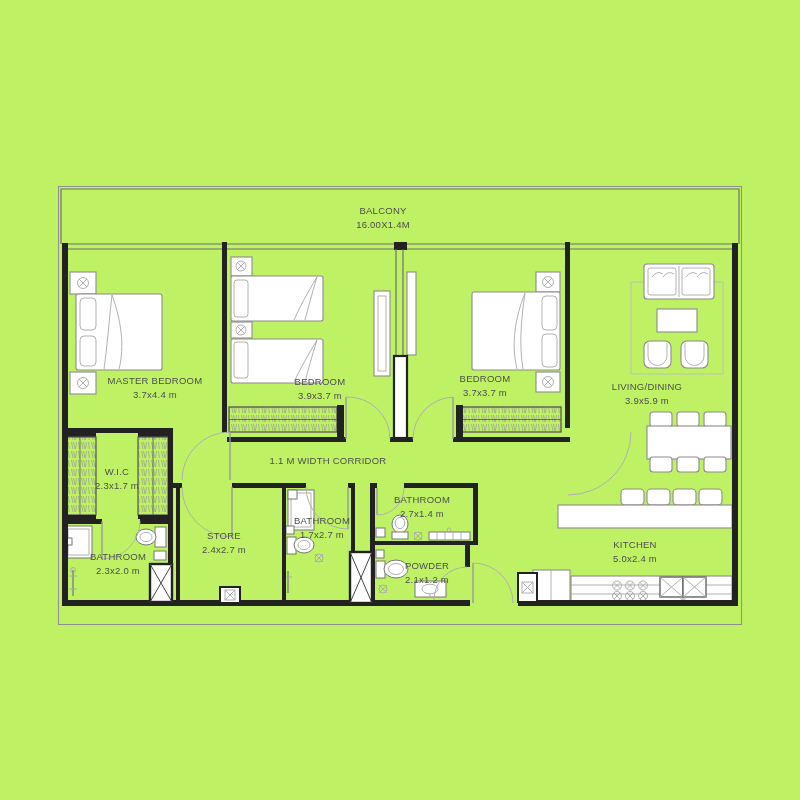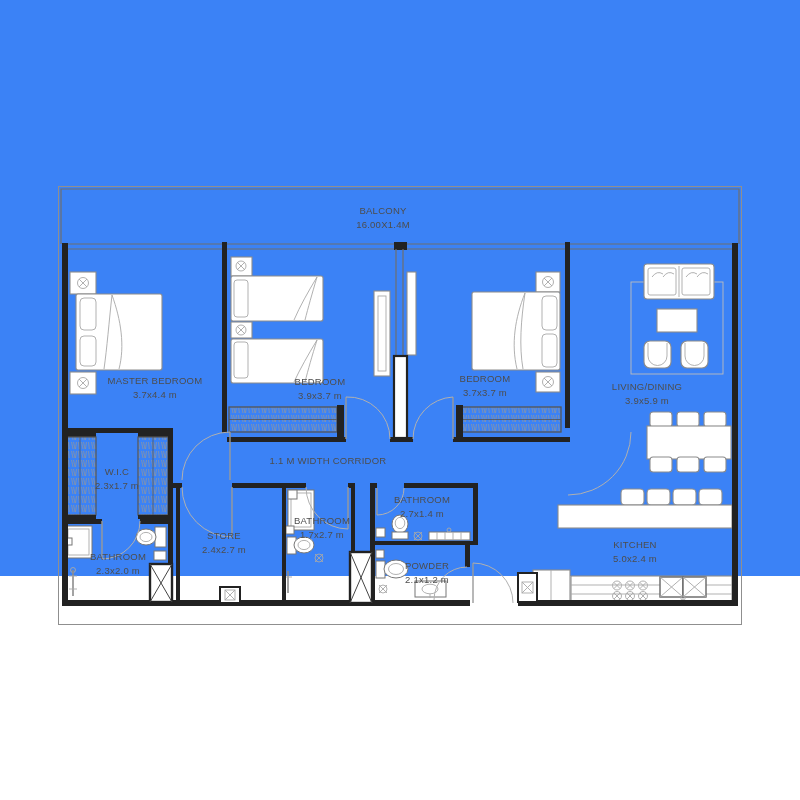--- a/index.html
+++ b/index.html
@@ -1,16 +1,16 @@
 <!DOCTYPE html>
 <html><head>
 <meta charset="utf-8">
 <style>
   html,body{margin:0;padding:0;background:#fff;width:800px;height:800px;overflow:hidden}
-  .page{width:800px;height:576px;background:#3b82f6;position:relative;font-family:"Liberation Sans",sans-serif}
+  .page{width:800px;height:800px;background:#bef264;position:relative;font-family:"Liberation Sans",sans-serif}
   svg{display:block}
   .lbl{font-family:"Liberation Sans",sans-serif;font-size:9.5px;fill:#4d4d4d;letter-spacing:.25px;text-anchor:middle}
   .wall{fill:#222}
   .thin{stroke:#8f8f8f;stroke-width:1;fill:none}
   .med{stroke:#6f6f6f;stroke-width:1.2;fill:none}
   .furn{stroke:#8c8c8c;stroke-width:1.1;fill:#fff}
   .furnl{stroke:#a8a8a8;stroke-width:.9;fill:none}
   .arc{stroke:#b0b0b0;stroke-width:1;fill:none}
   .leaf{stroke:#9a9a9a;stroke-width:1.4;fill:none}
   .shaft{stroke:#222;stroke-width:2.4;fill:#fff}

